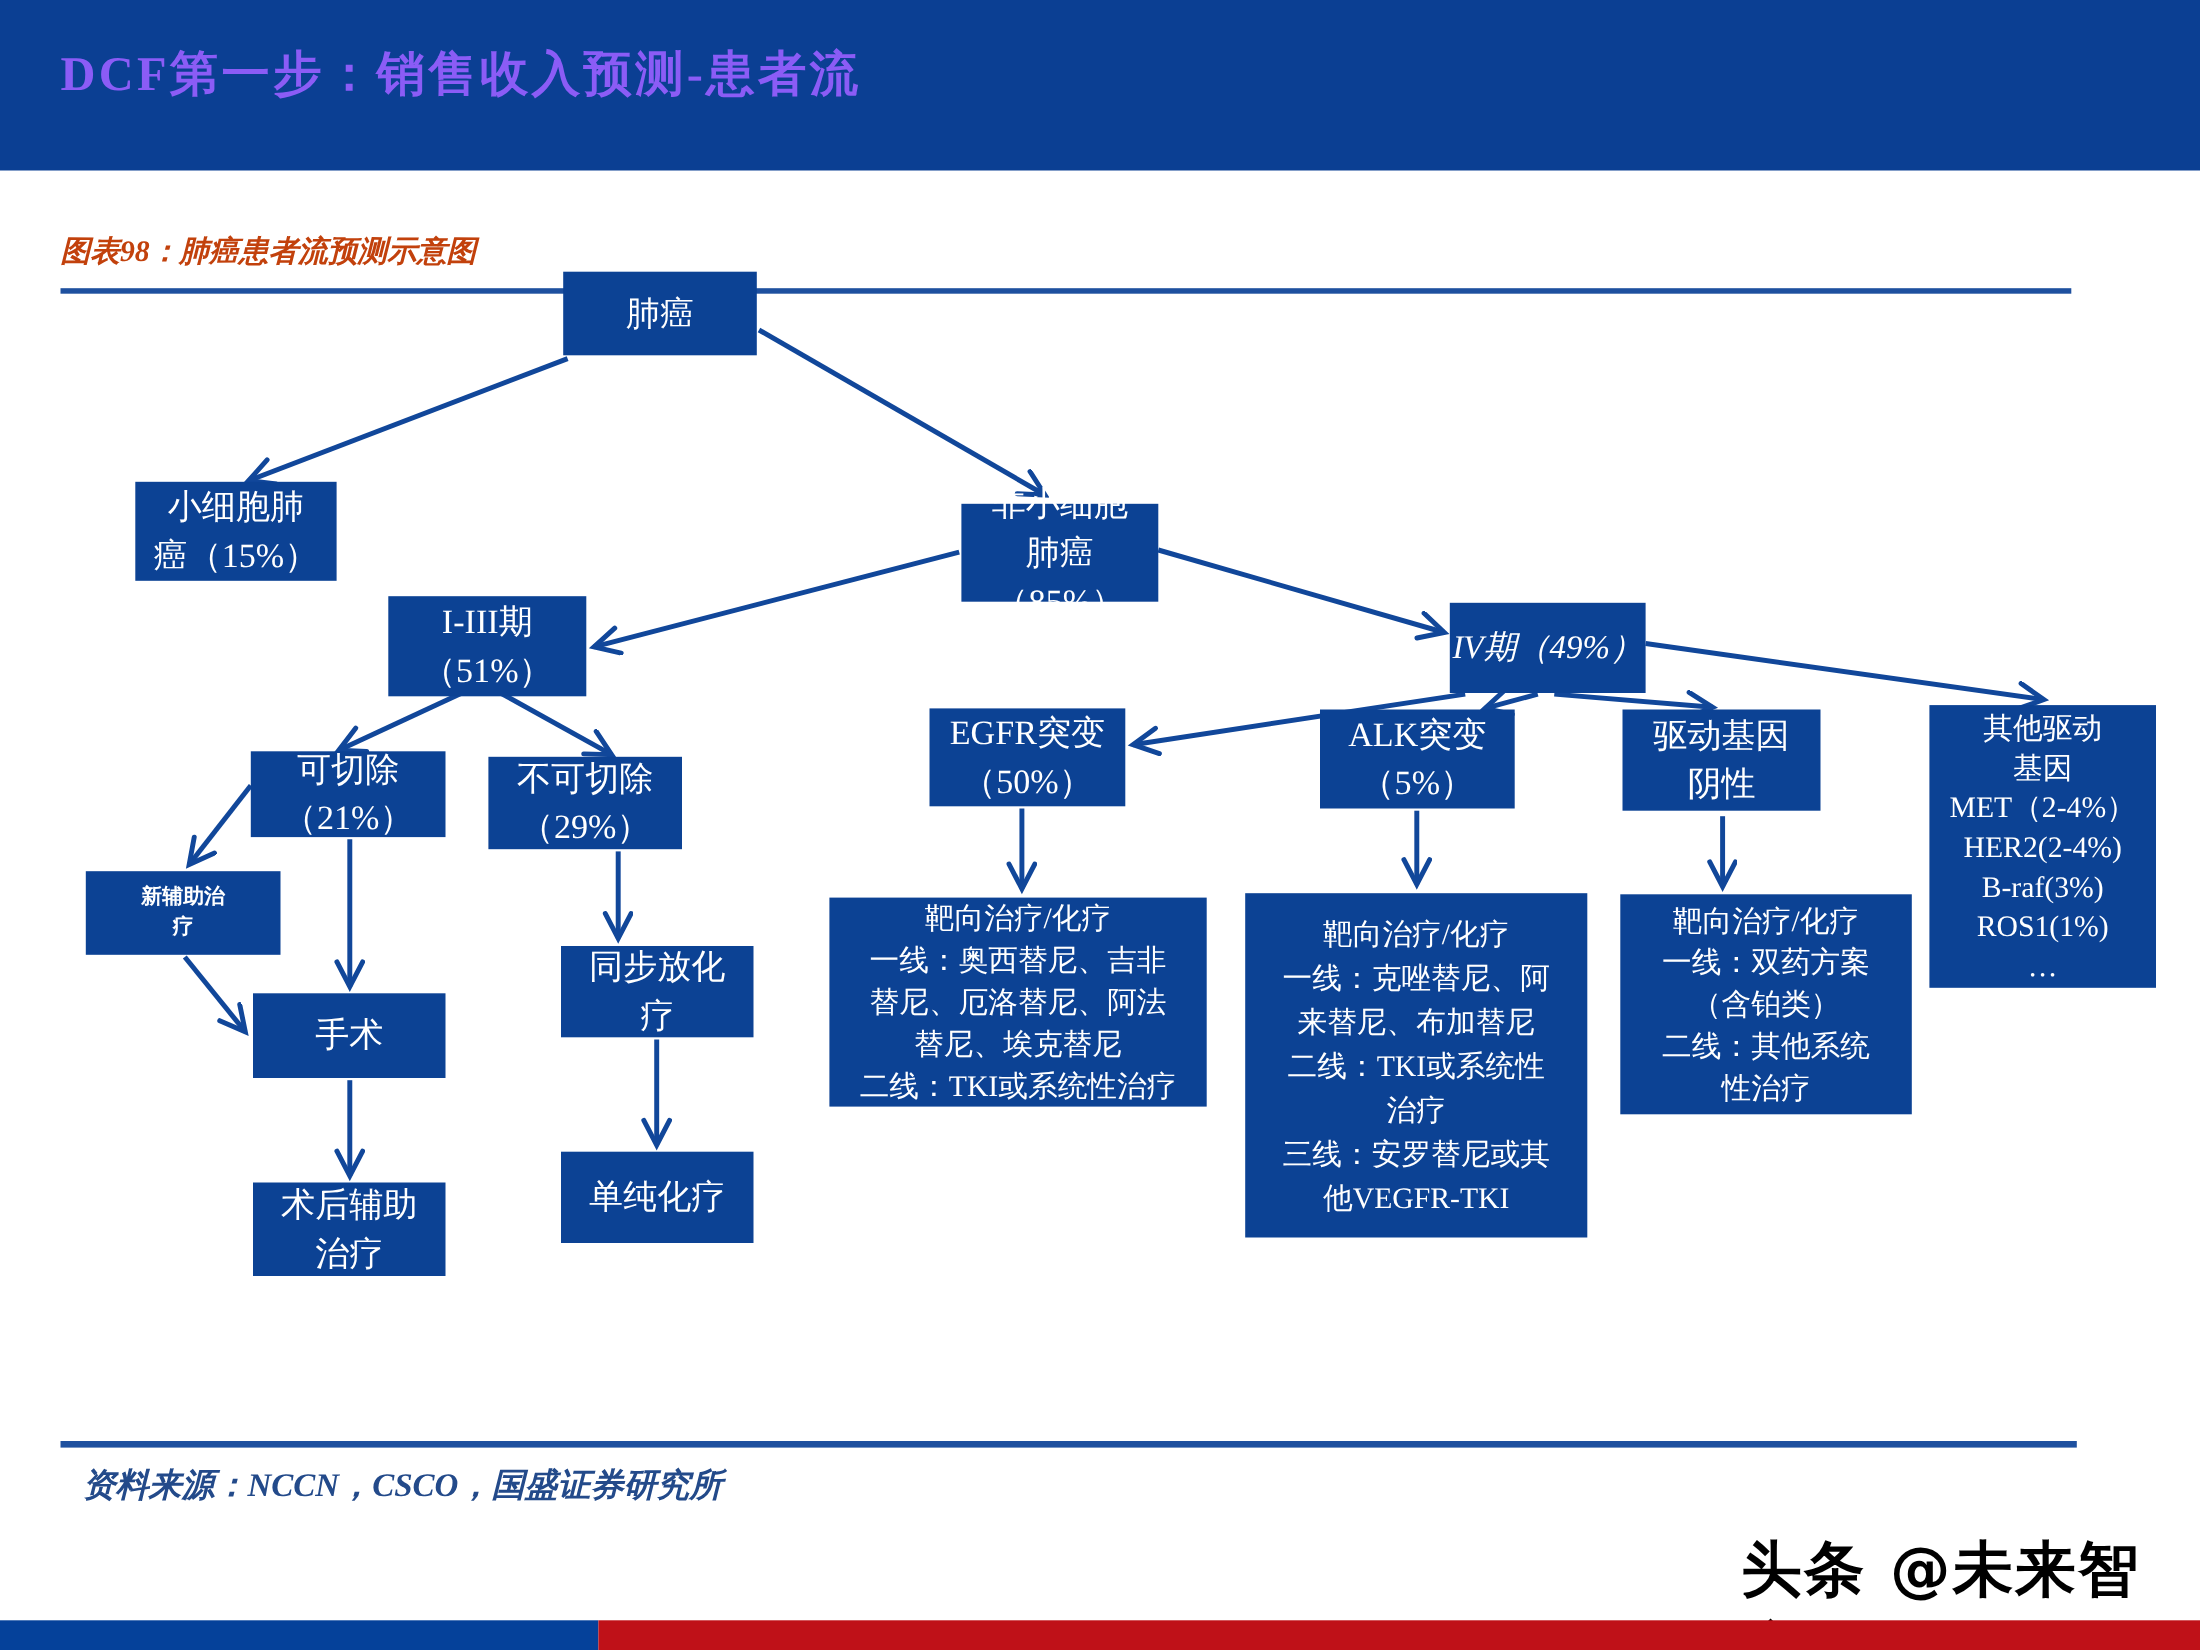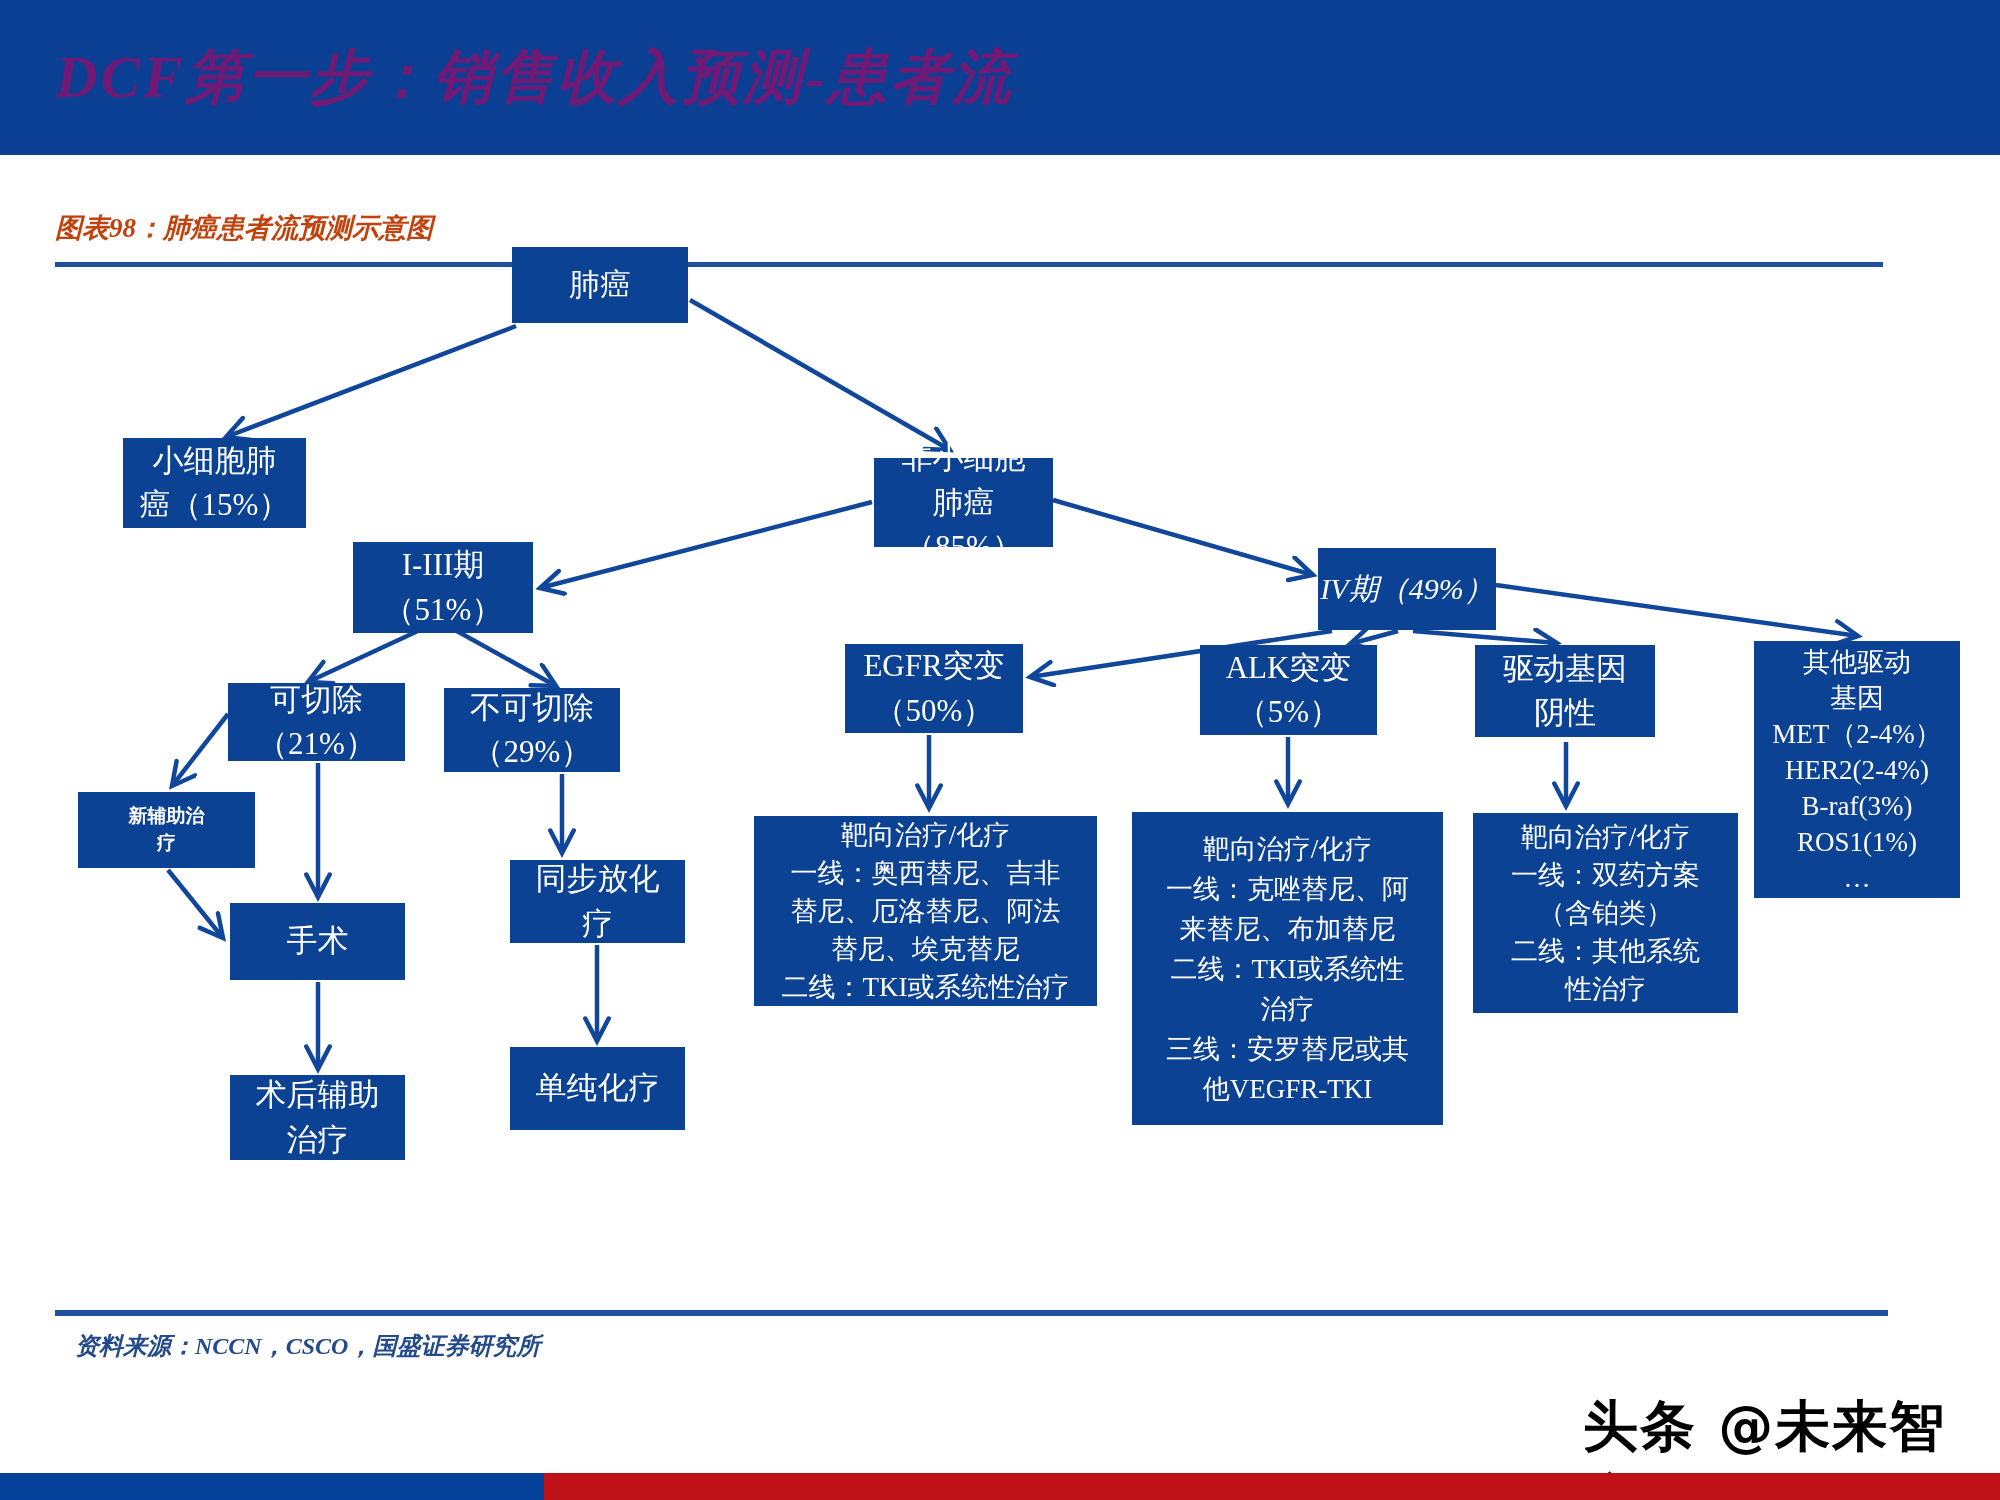--- a/index.html
+++ b/index.html
@@ -1,25 +1,25 @@
 <!DOCTYPE html>
 <html><head>
 <meta charset="utf-8">
 <style>
   html,body{margin:0;padding:0;background:#ffffff;}
   #page{position:relative;width:2000px;height:1500px;background:#ffffff;overflow:hidden;
         font-family:"Liberation Serif","DejaVu Serif",serif;}
   
   .header-bar{position:absolute;left:0;top:0;width:2000px;height:155px;background:#0b3f93;}
-  .header-title{position:absolute;left:55px;top:38px;color:#701a75;font-size:59px;font-weight:bold;letter-spacing:3px;font-style:italic;}
+  .header-title{position:absolute;left:55px;top:38px;color:#8b5cf6;font-size:44px;font-weight:bold;letter-spacing:3px;}
   
   .fig-caption{position:absolute;left:55px;top:210px;font-size:27px;font-weight:bold;font-style:italic;color:#c2410c;}
   .rule-top{position:absolute;left:55px;top:262px;width:1828px;height:5px;background:#1e509f;}
   .rule-bottom{position:absolute;left:55px;top:1310px;width:1833px;height:6px;background:#1e509f;}
-  .source-text{position:absolute;left:75px;top:1330px;font-size:24px;font-weight:bold;font-style:italic;color:#234a8a;}
+  .source-text{position:absolute;left:75px;top:1330px;font-size:30px;font-weight:bold;font-style:italic;color:#234a8a;}
   
   .node{position:absolute;background:#0c4294;color:#ffffff;display:flex;flex-direction:column;
         align-items:center;justify-content:center;text-align:center;font-size:31px;line-height:1.42;}
   .node.tx{font-size:27px;line-height:38px;}
   .node.tx-tall{font-size:27px;line-height:40px;}
   .node.dense{font-size:27px;line-height:36px;}
   
   .arrows{position:absolute;left:0;top:0;width:2000px;height:1500px;pointer-events:none;}
   .arrow{stroke:#11479a;stroke-width:4.5;fill:none;}
   

